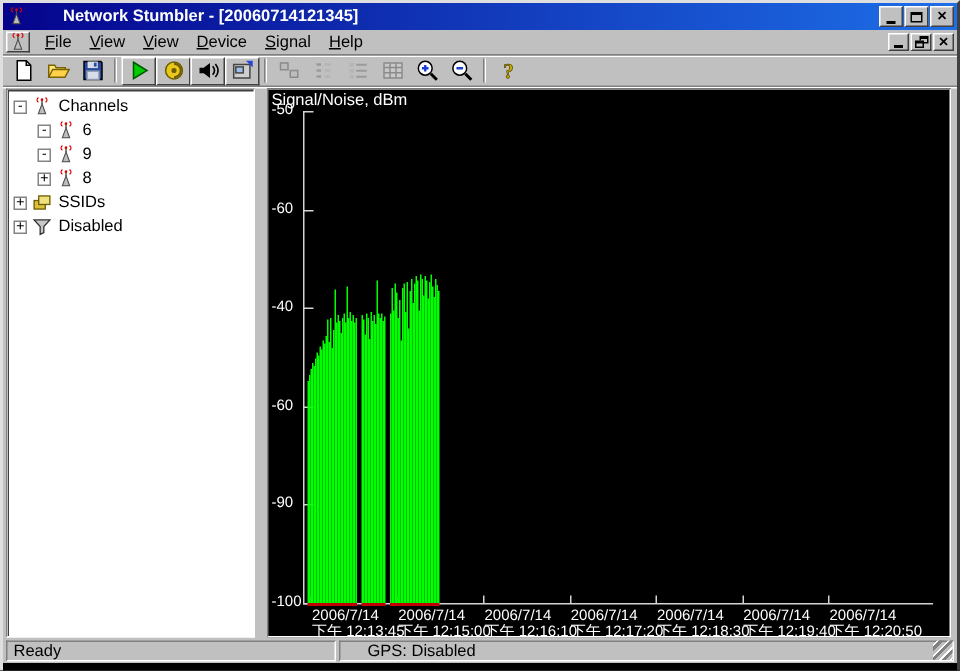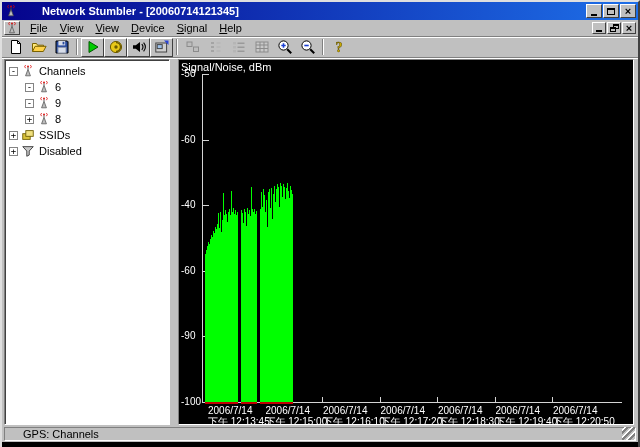--- a/index.html
+++ b/index.html
@@ -464,19 +464,22 @@
         <div class="sig" style="left: 111px; top: 125.52px; height: 216.48px; background: rgb(0, 255, 0);"></div>
         <div class="sig" style="left: 112px; top: 130.112px; height: 211.888px; background: rgb(0, 255, 0);"></div>
         <div class="sig" style="left: 113px; top: 134.048px; height: 207.952px; background: rgb(0, 255, 0);"></div>
         <div class="noise" style="left: 26px; top: 342px; width: 33px; background: rgb(192, 0, 0);"></div>
         <div class="noise" style="left: 62px; top: 342px; width: 16px; background: rgb(192, 0, 0);"></div>
         <div class="noise" style="left: 81px; top: 342px; width: 33px; background: rgb(192, 0, 0);"></div>
       </div>
   </div>
 
   <div class="statusbar">
+    <div class="pane pane-ready">
+      <span>Ready</span>
+    </div>
     <div class="pane pane-gps">
-      <span>GPS: Channels</span>
+      <span>GPS: Disabled</span>
       <span class="grip"></span>
     </div>
   </div>
   <div class="bottomstrip"></div>
 </div>
 
 </body></html>

